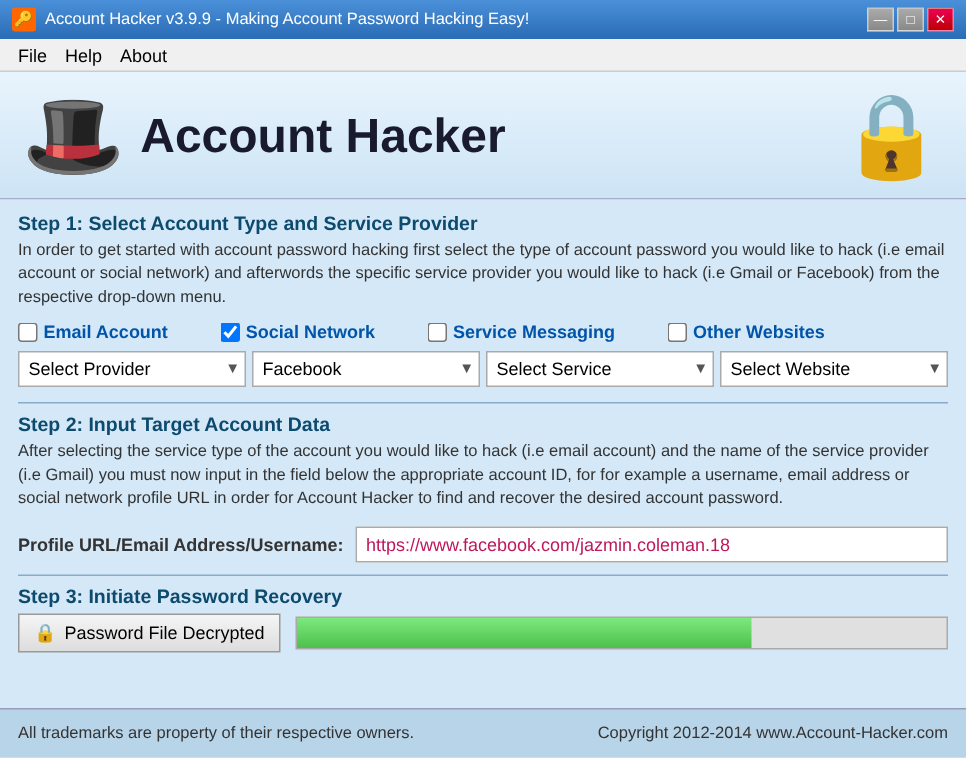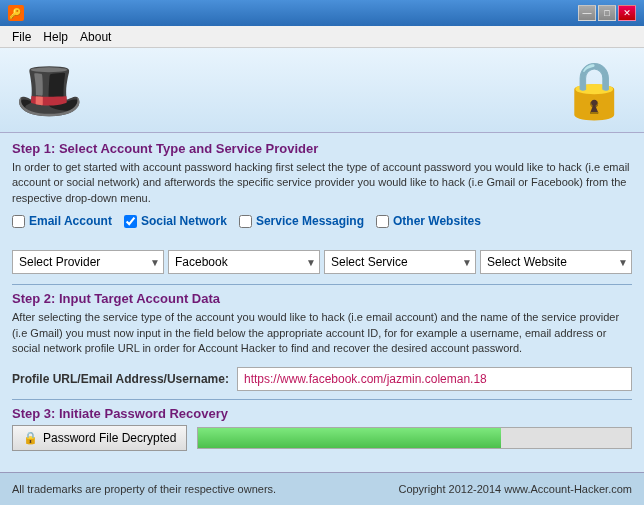--- a/index.html
+++ b/index.html
@@ -93,35 +93,35 @@
       font-family: Arial, sans-serif;
     }
     .lock-icon {
       font-size: 55px;
     }
     .content-area {
       padding: 8px 12px;
       background: #d4e8f7;
     }
     .step-title {
-      color: #701a75;
+      color: #0c4a6e;
       font-size: 13px;
       font-weight: bold;
       margin-bottom: 4px;
     }
     .step-desc {
       color: #333;
       font-size: 11px;
       line-height: 1.4;
       margin-bottom: 8px;
     }
     .checkboxes-row {
       display: flex;
-      gap: 12px;
-      margin-bottom: 22px;
+      gap: 35px;
+      margin-bottom: 6px;
       align-items: center;
     }
     .checkbox-item {
       display: flex;
       align-items: center;
       gap: 4px;
       font-size: 12px;
       font-weight: bold;
       color: #0055aa;
     }
@@ -234,37 +234,39 @@
       border-top: 1px solid #88aacc;
       margin: 6px 0;
     }
   </style>
 </head>
 <body>
 
 <div class="title-bar">
   <div class="title-bar-left">
     <div class="title-bar-icon">🔑</div>
+    <span>Account Hacker v3.9.9 - Making Account Password Hacking Easy!</span>
   </div>
   <div class="title-bar-controls">
     <button class="title-btn">—</button>
     <button class="title-btn">□</button>
     <button class="title-btn close">✕</button>
   </div>
 </div>
 
 <div class="menu-bar">
   <span class="menu-item">File</span>
   <span class="menu-item">Help</span>
   <span class="menu-item">About</span>
 </div>
 
 <div class="header-section">
   <div class="header-left">
     <div class="hat-icon">🎩</div>
+    <span class="app-title">Account Hacker</span>
   </div>
   <div class="lock-icon">🔒</div>
 </div>
 
 <div class="content-area">
 
   <div>
     <div class="step-title">Step 1: Select Account Type and Service Provider</div>
     <div class="step-desc">In order to get started with account password hacking first select the type of account password you would like to hack (i.e email account or social network) and afterwords the specific service provider you would like to hack (i.e Gmail or Facebook) from the respective drop-down menu.</div>
 

